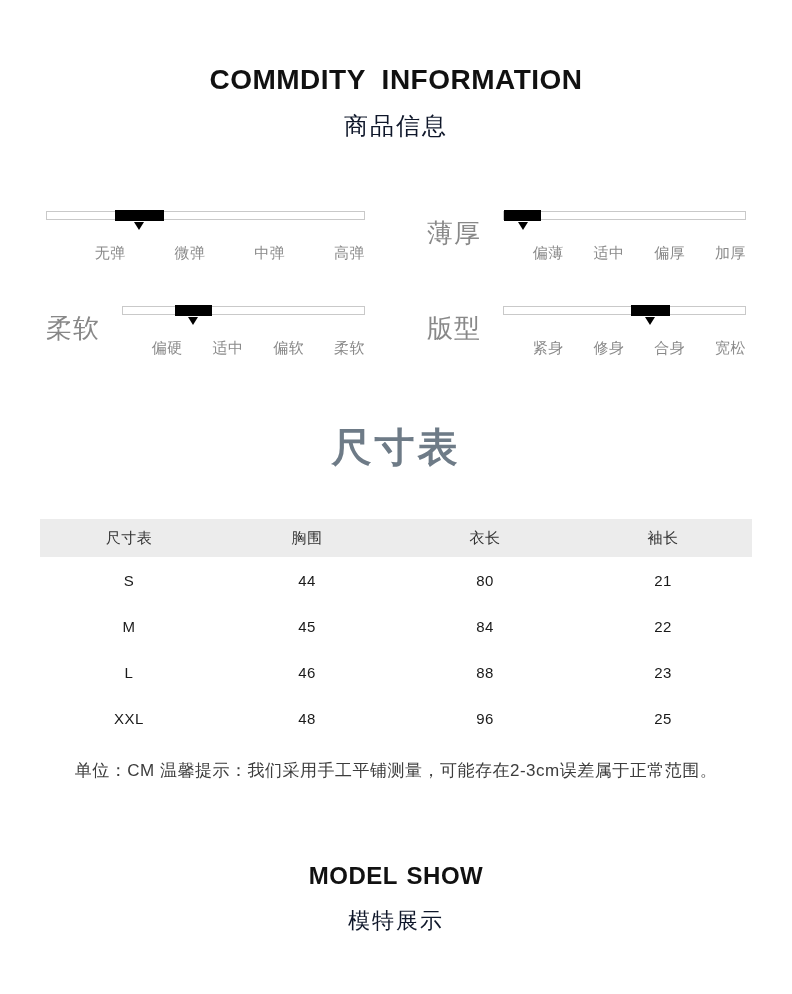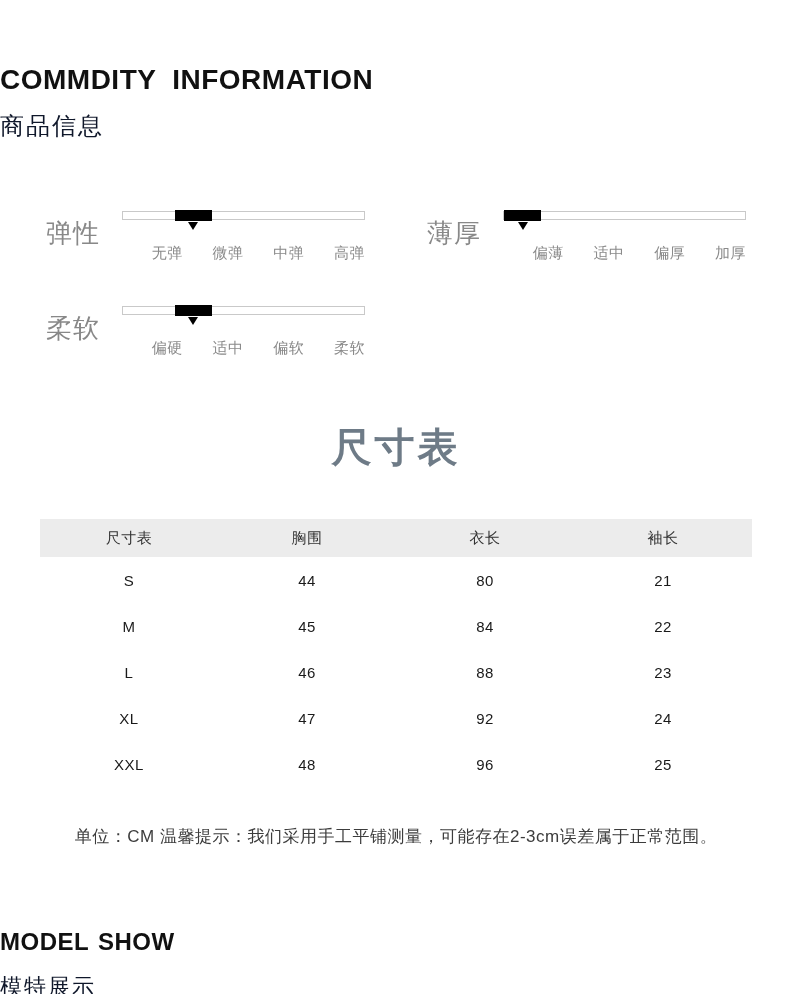--- a/index.html
+++ b/index.html
@@ -11,21 +11,21 @@
   .page {
     position: relative;
     width: 792px;
     height: 994px;
     margin: 0 auto;
     background: #ffffff;
     overflow: hidden;
   }
 
   
-  .section-head { text-align: left; }
+  .section-head { text-align: center; }
   .head-top { padding-top: 64px; }
   .title-en {
     font-size: 28px;
     font-weight: 700;
     letter-spacing: 0.5px;
     word-spacing: 8px;
     color: #111;
   }
   .title-zh {
     margin-top: 14px;
@@ -116,21 +116,21 @@
   }
   .table-header .cell { color: #333; }
   .data-row { height: 46px; }
   .cell {
     text-align: center;
     font-size: 15px;
     color: #1a1a1a;
     letter-spacing: 0.5px;
   }
   .size-note {
-    margin-top: 38px;
+    margin-top: 18px;
     text-align: center;
     font-size: 17px;
     color: #3c3c3c;
     letter-spacing: 0.5px;
   }
 
   
   .head-bottom { margin-top: 80px; }
   .head-bottom .title-en { font-size: 24px; word-spacing: 2px; margin-top: 8px; }
   .head-bottom .title-zh { font-size: 22px; margin-top: 16px; }
@@ -141,21 +141,20 @@
 <div class="page">
 
   <div class="section-head head-top">
     <div class="title-en">COMMDITY INFORMATION</div>
     <div class="title-zh">商品信息</div>
   </div>
 
   <div class="scales-grid">
 
     <div class="scale-row">
-      <div class="scale-label">弹性</div>
       <div class="scale-body pos-seg2">
         <div class="scale-bar">
           <div class="bar-fill"></div>
           <div class="bar-arrow"></div>
         </div>
         <div class="scale-options">
           <div class="scale-option">无弹</div>
           <div class="scale-option">微弹</div>
           <div class="scale-option">中弹</div>
           <div class="scale-option">高弹</div>
@@ -188,20 +187,35 @@
         </div>
         <div class="scale-options">
           <div class="scale-option">偏硬</div>
           <div class="scale-option">适中</div>
           <div class="scale-option">偏软</div>
           <div class="scale-option">柔软</div>
         </div>
       </div>
     </div>
 
+    <div class="scale-row">
+      <div class="scale-label">版型</div>
+      <div class="scale-body pos-seg3">
+        <div class="scale-bar">
+          <div class="bar-fill"></div>
+          <div class="bar-arrow"></div>
+        </div>
+        <div class="scale-options">
+          <div class="scale-option">紧身</div>
+          <div class="scale-option">修身</div>
+          <div class="scale-option">合身</div>
+          <div class="scale-option">宽松</div>
+        </div>
+      </div>
+    </div>
 
   </div>
 
   <div class="size-title">尺寸表</div>
 
   <div class="size-table">
     <div class="table-row table-header">
       <div class="cell">尺寸表</div>
       <div class="cell">胸围</div>
       <div class="cell">衣长</div>
@@ -220,26 +234,20 @@
       <div class="cell">84</div>
       <div class="cell">22</div>
     </div>
     <div class="table-row data-row">
       <div class="cell">L</div>
       <div class="cell">46</div>
       <div class="cell">88</div>
       <div class="cell">23</div>
     </div>
     <div class="table-row data-row">
-      <div class="cell">XL</div>
-      <div class="cell">47</div>
-      <div class="cell">92</div>
-      <div class="cell">24</div>
-    </div>
-    <div class="table-row data-row">
       <div class="cell">XXL</div>
       <div class="cell">48</div>
       <div class="cell">96</div>
       <div class="cell">25</div>
     </div>
   </div>
 
   <div class="size-note">单位：CM 温馨提示：我们采用手工平铺测量，可能存在2-3cm误差属于正常范围。</div>
 
   <div class="section-head head-bottom">

